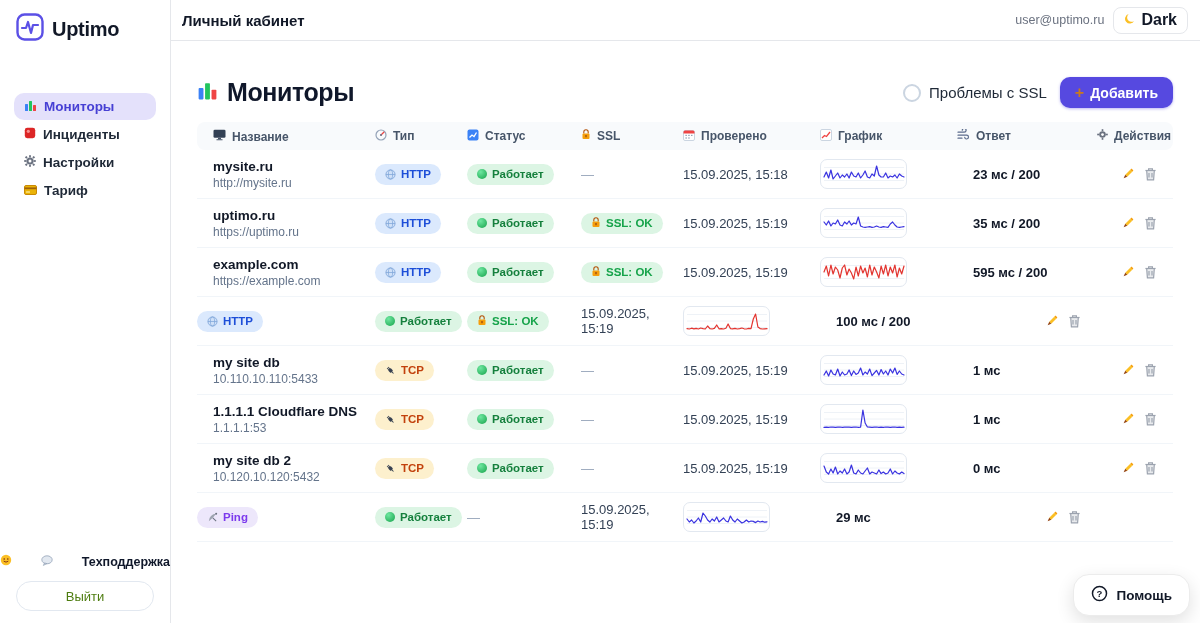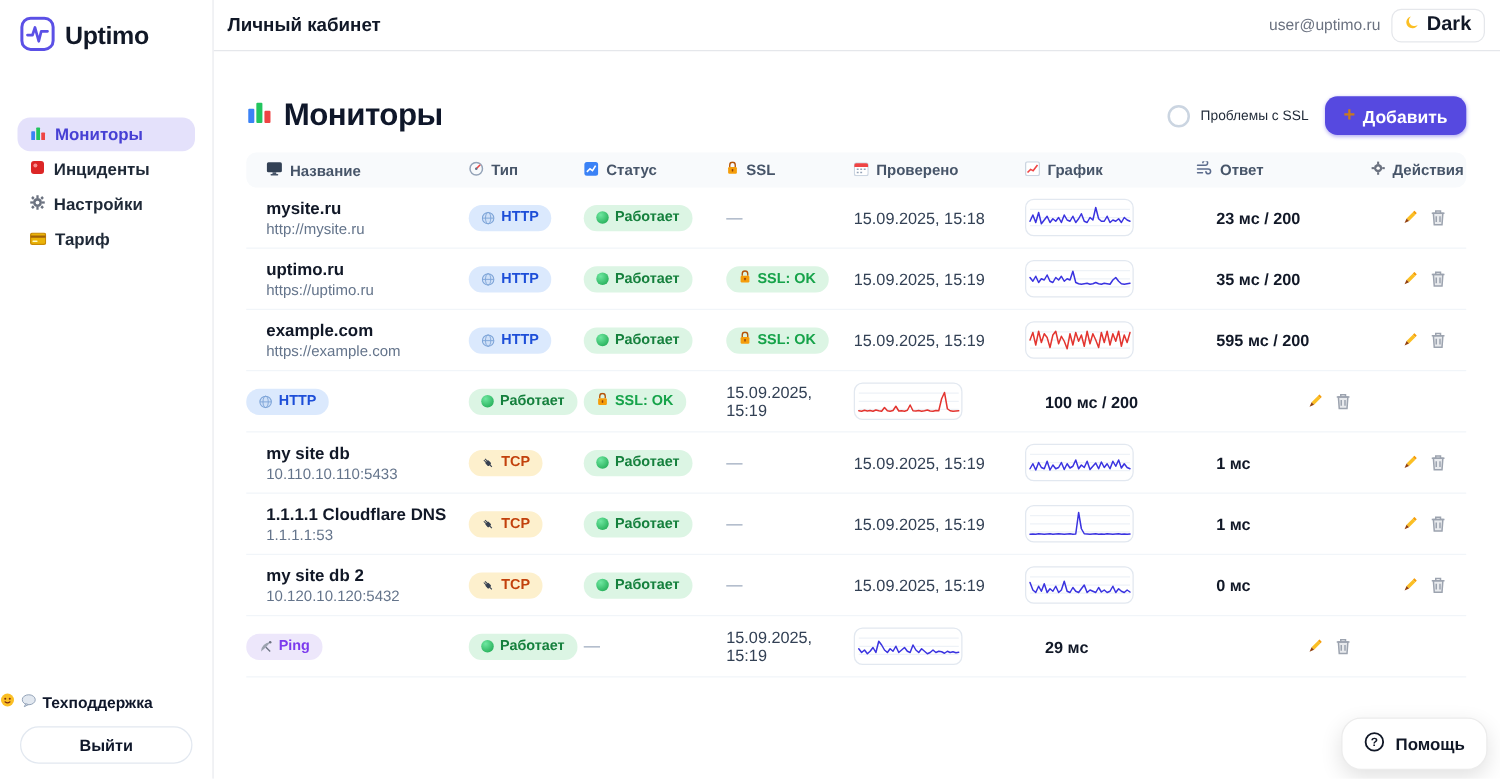--- a/index.html
+++ b/index.html
@@ -11,43 +11,43 @@
   .sidebar { width:190px; height:100%; border-right:1px solid #e5e7eb; background:#fff;
              display:flex; flex-direction:column; position:relative;gap:24px; }
   .logo-row { display:flex; align-items:center; gap:8px; padding:13px 0 0 16px; }
   .logo-text { font-size:20px; font-weight:800; letter-spacing:-0.3px; color:#111827; }
   .nav { margin-top:24px; padding:0 14px; }
   .nav-item { display:flex; align-items:center; gap:7px; height:27px; padding:0 10px;
               border-radius:10px; margin-bottom:1px; font-size:13.5px; font-weight:600;
               color:#1f2937; cursor:pointer; }
   .nav-item.active { background:#e4e1fb; color:#4740d4; }
   .sidebar-bottom { position:absolute; bottom:12px; left:0; right:0; }
-  .support { display:flex; align-items:center; justify-content:flex-start; gap:5px;
+  .support { display:flex; align-items:center; justify-content:space-between; gap:5px;
              font-size:12.5px; font-weight:700; color:#0f172a; margin-bottom:12px; cursor:pointer; }
   .logout-btn { display:block; width:calc(100% - 32px); margin:0 16px; height:30px;
                 background:#fff; border:1px solid #e2e8f0; border-radius:15px;
-                font-family:inherit; font-size:13px; font-weight:700; color:#0f172a; cursor:pointer; }
+                font-family:inherit; font-size:13px; font-weight:400; color:#4d7c0f; cursor:pointer; }
 
   
   .main { flex:1; display:flex; flex-direction:column; position:relative; background:#fff;gap:7px; }
   .topbar { height:41px; border-bottom:1px solid #e5e7eb; display:flex; align-items:center;
             padding:0 12px 0 11px; }
   .topbar-title { font-size:15px; font-weight:700; color:#111827; }
   .topbar-right { margin-left:auto; display:flex; align-items:center; gap:9px; }
   .user-email { font-size:12.5px; color:#6b7280; }
   .theme-btn { display:flex; align-items:center; gap:5px; height:27px; padding:0 10px;
                background:#fff; border:1px solid #e5e7eb; border-radius:8px;
                font-family:inherit; font-size:16px; font-weight:700; color:#111827; cursor:pointer; }
 
   .content { padding:0 27px 0 26px; }
   .heading-row { margin-top:29px; display:flex; align-items:center; }
   .page-title { display:flex; align-items:center; gap:9px; font-size:25px; font-weight:800;
                 letter-spacing:-0.4px; color:#0f172a; }
   .heading-controls { margin-left:auto; display:flex; align-items:center; gap:13px; }
-  .ssl-filter { display:flex; align-items:center; gap:8px; font-size:11px; font-weight:500;
+  .ssl-filter { display:flex; align-items:center; gap:8px; font-size:15px; font-weight:500;
                 color:#1f2937; cursor:pointer; }
   .ssl-circle { width:18px; height:18px; border-radius:50%; border:2px solid #cbd5e1; background:#fff; }
   .add-btn { display:flex; align-items:center; gap:6px; height:31px; padding:0 15px;
              background:#5649e0; border:none; border-radius:10px; color:#fff;
              font-family:inherit; font-size:14px; font-weight:700; cursor:pointer;
              box-shadow:0 1px 3px rgba(86,73,224,.4); }
   .plus-glyph { color:#c9791e; font-size:16px; font-weight:800; line-height:1; }
 
   
   .table { margin-top:14px; width:976px; }

